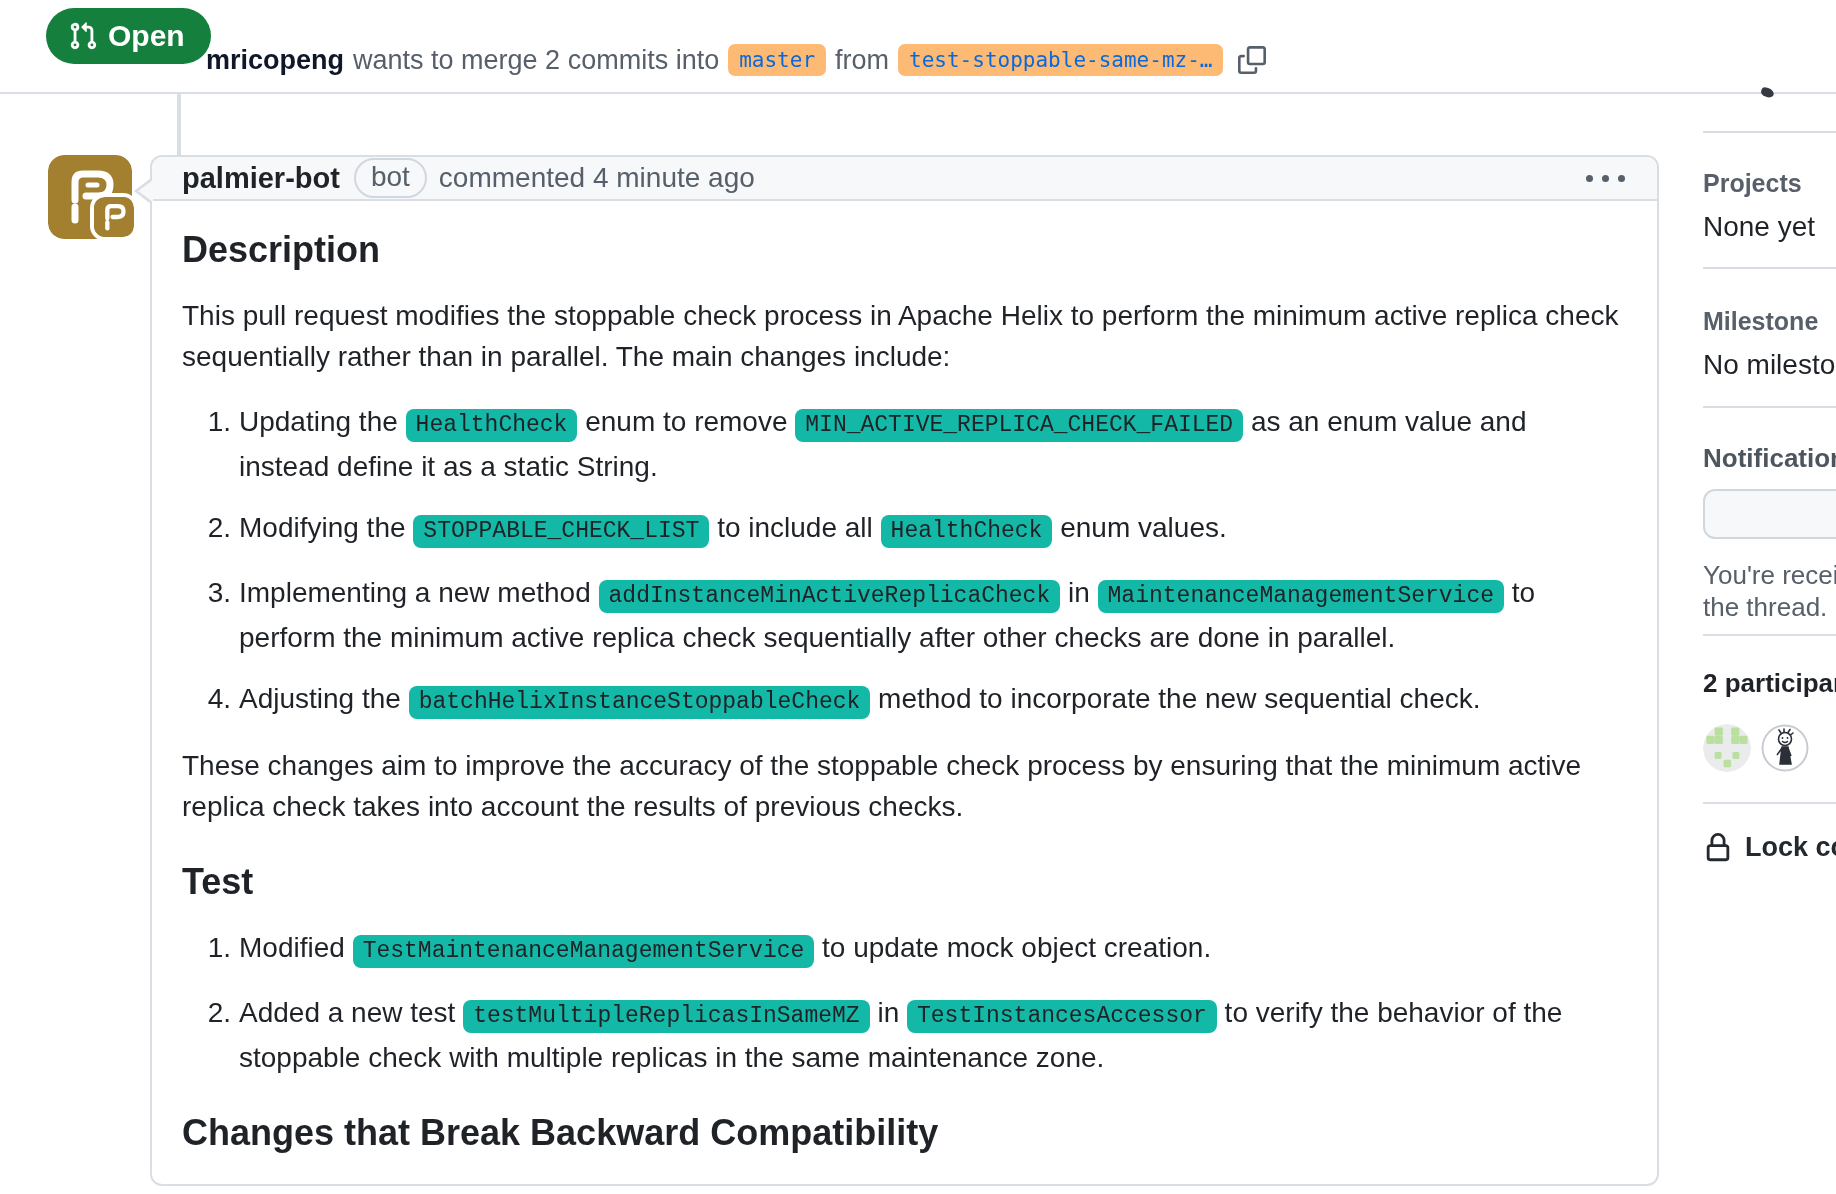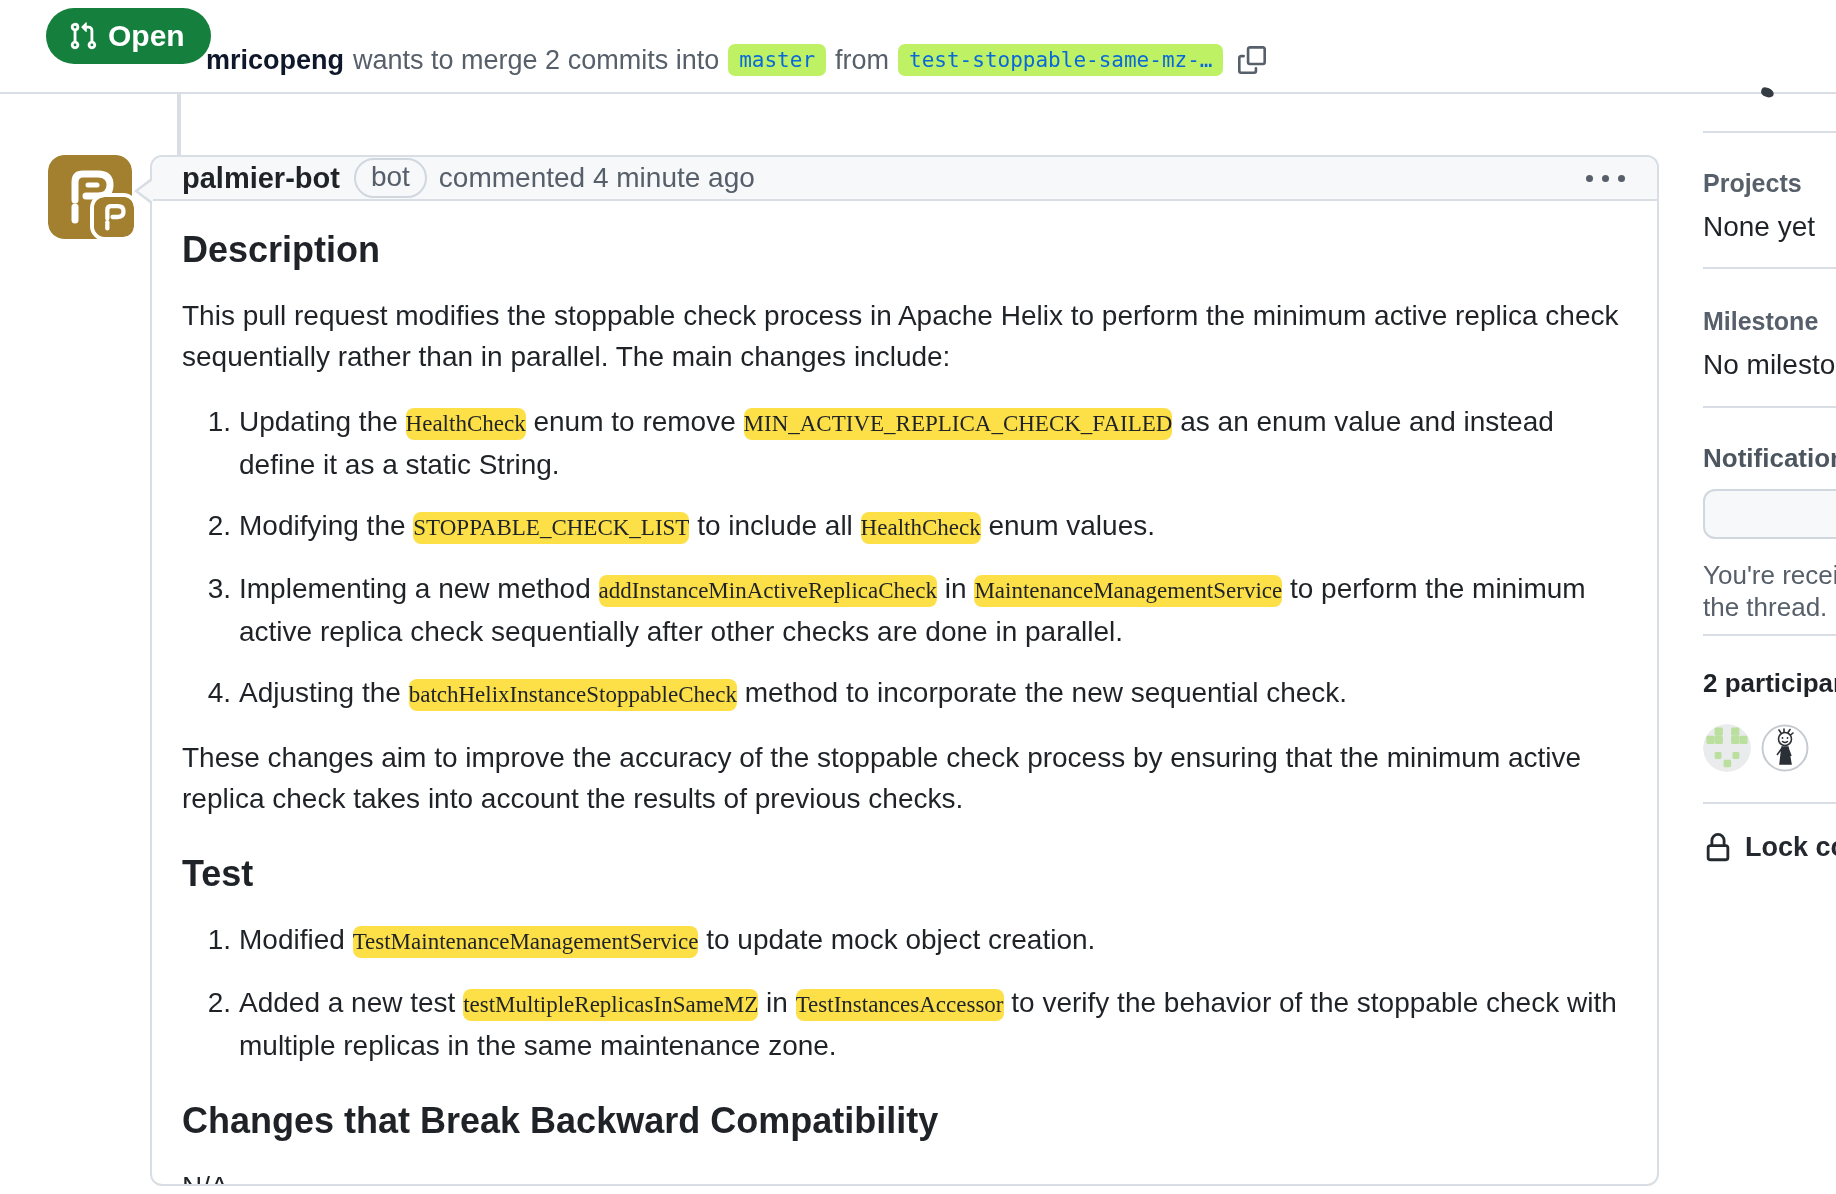--- a/index.html
+++ b/index.html
@@ -26,21 +26,21 @@
   .title-wrap { position: absolute; left: 206px; top: 6px; white-space: nowrap; }
   .pr-title { font-size: 32px; font-weight: 700; color: #1f2328; display: inline; }
   .pr-number { font-size: 32px; font-weight: 400; color: #59636e; margin-left: 10px; display: inline; }
   .pr-subtitle {
     position: absolute; left: 206px; top: 44px; white-space: nowrap;
     font-size: 27px; color: #57606a; display: flex; align-items: center; gap: 9px;
   }
   .pr-subtitle .author { font-weight: 700; color: #0f172a; }
   .branch-pill {
     font-family: "DejaVu Sans Mono", monospace; font-size: 21px;
-    background: #bef264; color: #0969da; border-radius: 7px;
+    background: #fdba74; color: #0969da; border-radius: 7px;
     padding: 4px 11px; cursor: pointer;
   }
   .copy-btn { display: inline-flex; align-items: center; margin-left: 6px; cursor: pointer; background: none; border: none; }
 
   
   .clip-mark {
     position: absolute; left: 1761px; top: 88px; width: 13px; height: 9px;
     background: #343b42; border-radius: 40% 60% 50% 50%; transform: rotate(18deg); z-index: 6;
   }
 
@@ -94,22 +94,22 @@
   .comment-body h3:first-child { margin-top: 0; }
   .comment-body p { margin: 0 0 24px; }
   .comment-body p:last-child { margin-bottom: 0; }
   .comment-body ol { list-style: none; counter-reset: li; margin: 0 0 22px; padding-left: 57px; }
   .comment-body li { counter-increment: li; position: relative; margin-top: 20px; }
   .comment-body li:first-child { margin-top: 0; }
   .comment-body li::before {
     content: counter(li) "."; position: absolute; left: -42px; width: 34px; text-align: right;
   }
   .comment-body code {
-    font-family: Liberation Serif, serif; font-size: 23px;
-    background: #fde047; border-radius: 8px; padding: 3px 0 4px; white-space: nowrap;
+    font-family: Liberation Mono, monospace; font-size: 23px;
+    background: #14b8a6; border-radius: 8px; padding: 3px 10px 4px; white-space: nowrap;
   }
 
   
   .sidebar { position: absolute; left: 1703px; top: 94px; width: 262px; }
   .side-hr { border-top: 2px solid #d8dee4; height: 0; }
   .hr1 { margin-top: 37px; } .hr2 { margin-top: 23px; } .hr3 { margin-top: 24px; }
   .hr4 { margin-top: 11px; } .hr5 { margin-top: 30px; }
   .side-heading { font-size: 25px; line-height: 30px; font-weight: 700; color: #57606a; }
   .mh1 { margin-top: 35px; } .mh2 { margin-top: 37px; } .mh3 { margin-top: 35px; color: #4d565f; font-size: 26px; }
   .side-value { font-size: 28px; line-height: 34px; color: #1f2328; margin-top: 12px; white-space: nowrap; }

